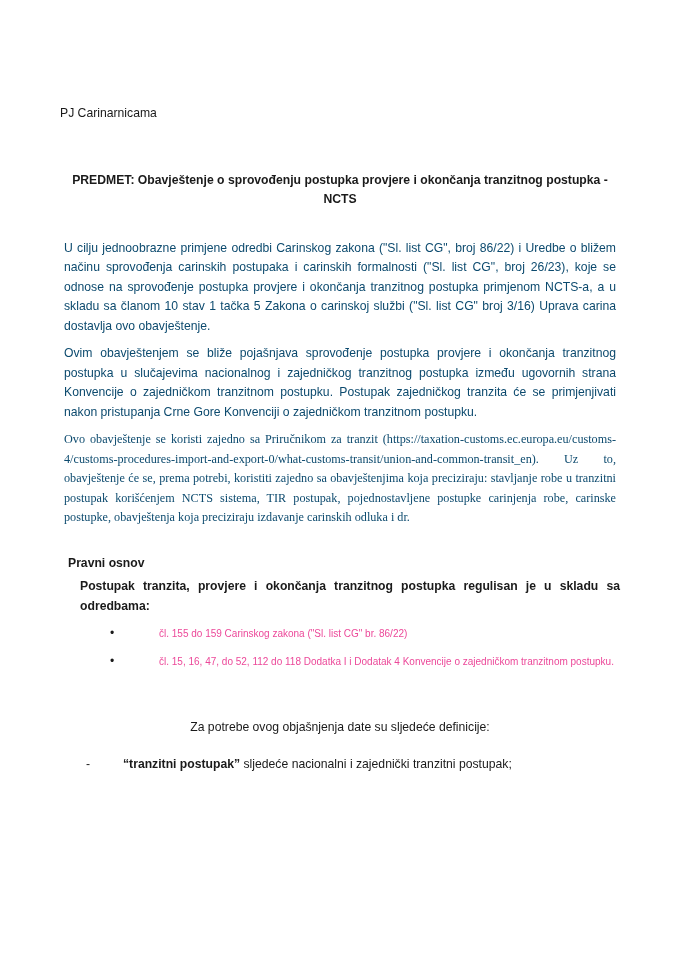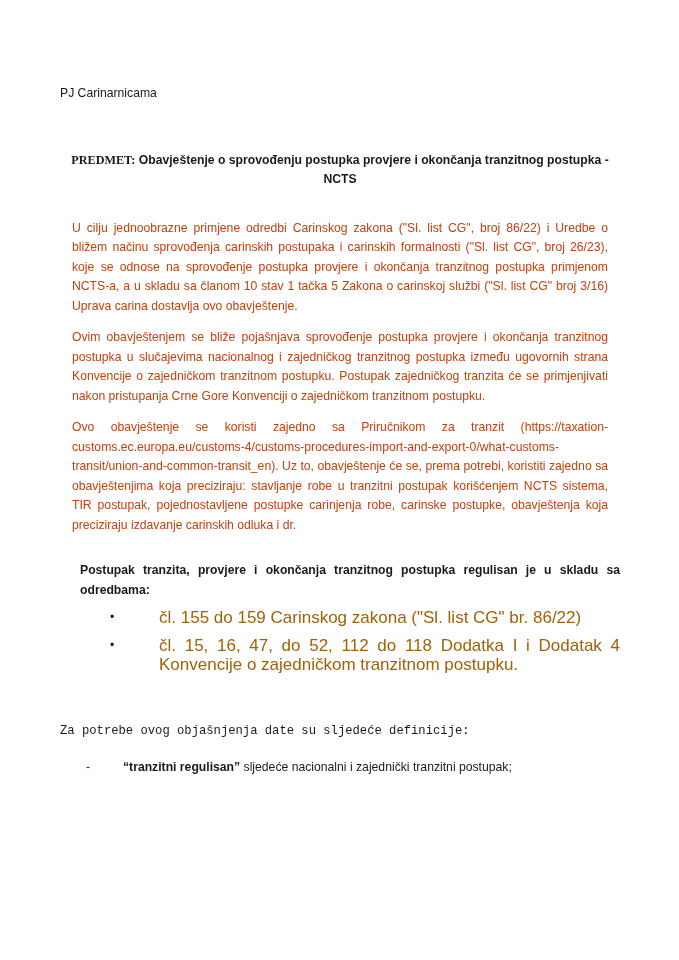--- a/index.html
+++ b/index.html
@@ -21,21 +21,21 @@
     position: relative;
     width: 679px;
     height: 960px;
     background: #ffffff;
     box-sizing: border-box;
   }
 
   .content {
     position: absolute;
     left: 60px;
-    top: 84px;
+    top: 104px;
     width: 560px;
   }
 
   
   .addressee {
     font-size: 12.2px;
     line-height: 19.5px;
     color: #1a1a1a;
     margin: 0 0 0 0;
     text-align: left;
@@ -43,39 +43,38 @@
 
   .subject {
     margin: 47px 0 0 0;
     font-size: 12.2px;
     line-height: 19.5px;
     text-align: center;
     color: #1a1a1a;
   }
   .subject .label {
     font-weight: bold;
-    font-family: Liberation Serif, serif;
   }
   .subject .body {
     font-weight: bold;
   }
 
   .para {
-    margin: 12px;
+    margin: 4px;
     font-size: 12.2px;
     line-height: 19.5px;
     text-align: justify;
     text-justify: inter-word;
-    color: #c2410c;
+    color: #0c4a6e;
     hyphens: none;
   }
 
   .para-gap-1 { margin-top: 29px; }
   .para-gap-2 { margin-top: 8px; }
-  .para-gap-3 { margin-top: 8px; }
+  .para-gap-3 { margin-top: 8px; font-family: Liberation Serif, serif; }
 
   
   .section {
     margin-top: 26px;
   }
   .section-heading {
     margin: 0 0 0 8px;
     font-size: 12.2px;
     line-height: 19.5px;
     font-weight: bold;
@@ -96,44 +95,43 @@
     margin: 8px 0 0 0;
     padding: 0;
   }
   ul.bullets > li {
     position: relative;
     margin: 0 0 8px 0;
     padding-left: 49px;
     margin-left: 50px;
     width: 510px;
     box-sizing: border-box;
-    font-size: 17px;
-    line-height: 19.5px;
-    text-align: justify;
-    color: #a16207;
+    font-size: 10px;
+    line-height: 19.5px;
+    text-align: justify;
+    color: #ec4899;
   }
   ul.bullets > li::before {
     content: "\2022";
     position: absolute;
     left: 0;
     top: 0;
     font-size: 12.2px;
     line-height: 19.5px;
     color: #1a1a1a;
   }
   ul.bullets > li:last-child { margin-bottom: 0; }
 
   
   .defs-intro {
     margin: 47px 0 0 0;
     font-size: 12.2px;
     line-height: 19.5px;
-    text-align: left;
-    color: #1a1a1a;
-    font-family: Liberation Mono, monospace;
+    text-align: center;
+    color: #1a1a1a;
   }
 
   ul.dashes {
     list-style: none;
     margin: 17px 0 0 0;
     padding: 0;
   }
   ul.dashes > li {
     position: relative;
     margin: 0 0 11px 0;
@@ -171,33 +169,34 @@
       <span class="label">PREDMET:</span><span class="body"> Obavještenje o sprovođenju postupka provjere i okončanja tranzitnog postupka - NCTS</span>
     </p>
 
     <p class="para para-gap-1">U cilju jednoobrazne primjene odredbi Carinskog zakona ("Sl. list CG", broj 86/22) i Uredbe o bližem načinu sprovođenja carinskih postupaka i carinskih formalnosti ("Sl. list CG", broj 26/23), koje se odnose na sprovođenje postupka provjere i okončanja tranzitnog postupka primjenom NCTS-a, a u skladu sa članom 10 stav 1 tačka 5 Zakona o carinskoj službi ("Sl. list CG" broj 3/16) Uprava carina dostavlja ovo obavještenje.</p>
 
     <p class="para para-gap-2">Ovim obavještenjem se bliže pojašnjava sprovođenje postupka provjere i okončanja tranzitnog postupka u slučajevima nacionalnog i zajedničkog tranzitnog postupka između ugovornih strana Konvencije o zajedničkom tranzitnom postupku. Postupak zajedničkog tranzita će se primjenjivati nakon pristupanja Crne Gore Konvenciji o zajedničkom tranzitnom postupku.</p>
 
     <p class="para para-gap-3">Ovo obavještenje se koristi zajedno sa Priručnikom za tranzit (https://taxation-customs.ec.europa.eu/customs-4/customs-procedures-import-and-export-0/what-customs-transit/union-and-common-transit_en). Uz to, obavještenje će se, prema potrebi, koristiti zajedno sa obavještenjima koja preciziraju: stavljanje robe u tranzitni postupak korišćenjem NCTS sistema, TIR postupak, pojednostavljene postupke carinjenja robe, carinske postupke, obavještenja koja preciziraju izdavanje carinskih odluka i dr.</p>
 
     <div class="section">
+      <p class="section-heading">Pravni osnov</p>
 
       <p class="section-lead">Postupak tranzita, provjere i okončanja tranzitnog postupka regulisan je u skladu sa odredbama:</p>
 
       <ul class="bullets">
         <li>čl. 155 do 159 Carinskog zakona ("Sl. list CG" br. 86/22)</li>
         <li>čl. 15, 16, 47, do 52, 112 do 118 Dodatka I i Dodatak 4 Konvencije o zajedničkom tranzitnom postupku.</li>
       </ul>
     </div>
 
     <div class="defs">
       <p class="defs-intro">Za potrebe ovog objašnjenja date su sljedeće definicije:</p>
 
       <ul class="dashes">
         <li>
-          <span class="term">“tranzitni regulisan”</span><span> sljedeće nacionalni i zajednički tranzitni postupak;</span>
+          <span class="term">“tranzitni postupak”</span><span> sljedeće nacionalni i zajednički tranzitni postupak;</span>
         </li>
       </ul>
     </div>
 
   </div>
 </div>
 
 </body></html>

